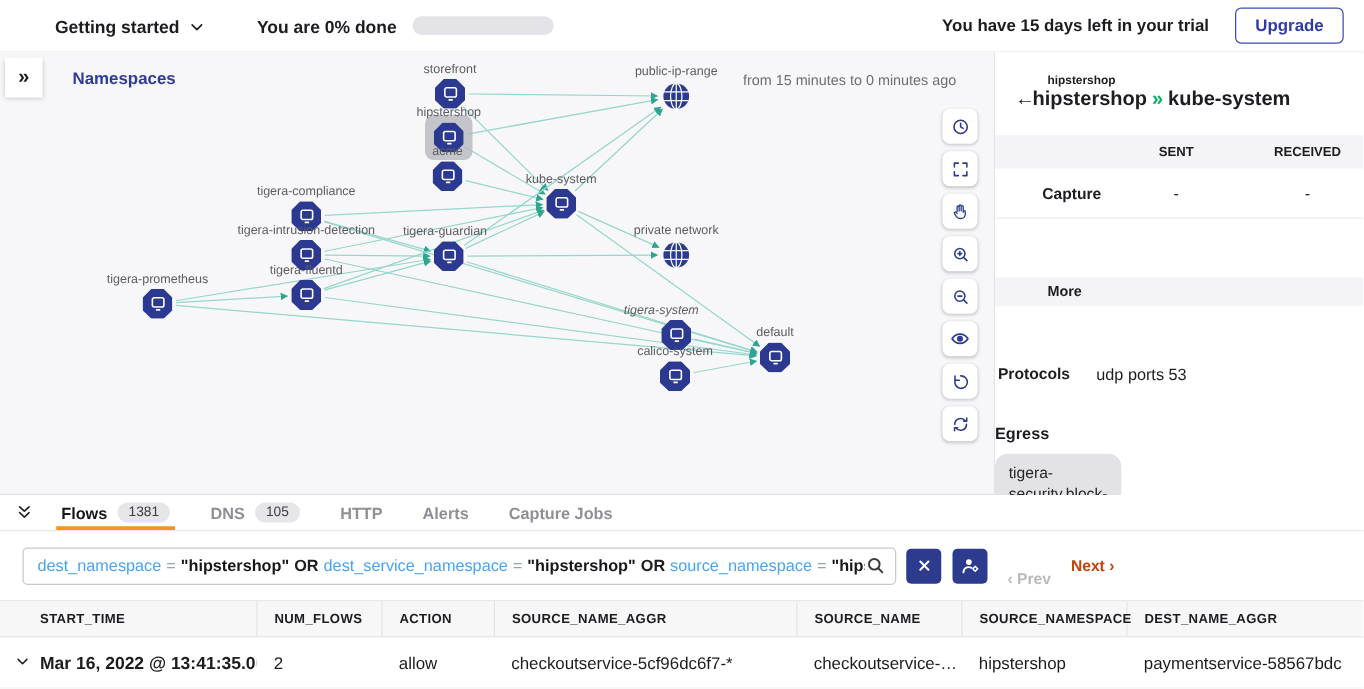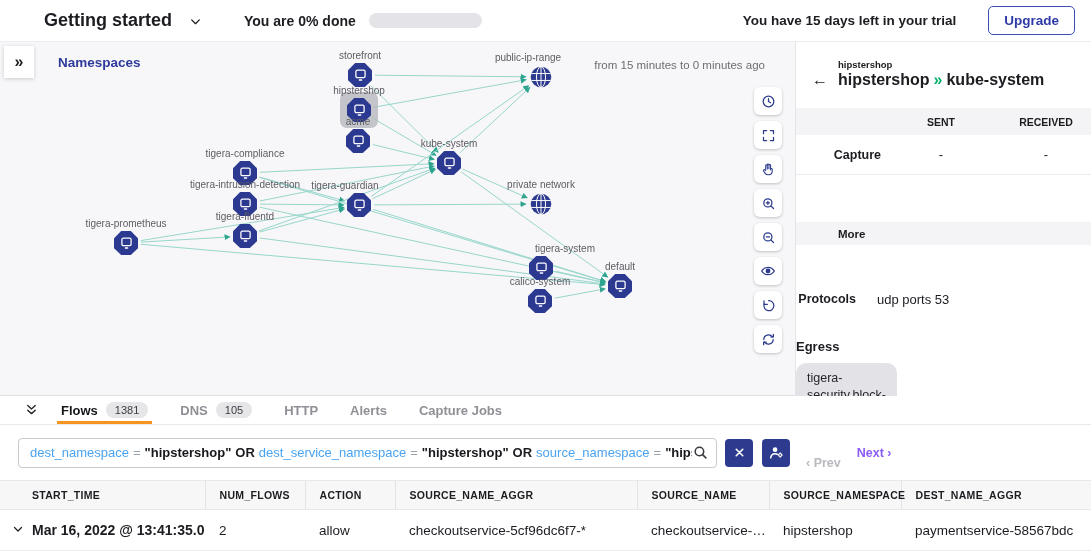--- a/index.html
+++ b/index.html
@@ -3,27 +3,27 @@
 <meta charset="utf-8">
 <style>
   * { margin:0; padding:0; box-sizing:border-box; }
   body { background:#fff; }
   .page { width:1091px; height:551px; position:relative; overflow:hidden;
           font-family:"Liberation Sans", sans-serif; color:#1c1c21; background:#fff; }
 
   
   .topbar { height:42px; display:flex; align-items:center; padding:0 16px 0 44px;
             background:#fff; border-bottom:1px solid #ededef; }
-  .gs { display:flex; align-items:center; gap:17px; font-size:18px; font-weight:700; cursor:pointer; }
+  .gs { display:flex; align-items:center; gap:7px; font-size:14px; font-weight:700; cursor:pointer; }
   .gs svg { margin-top:2px; }
   .plabel { margin-left:42px; font-size:14px; font-weight:700; }
   .pbar { width:113px; height:15px; border-radius:8px; background:#e4e4e8; margin-left:13px; overflow:hidden; }
   .pfill { height:100%; background:#2d3b8e; }
   .spacer { flex:1; }
-  .trial { font-size:13.5px; font-weight:700; margin-right:32px; }
+  .trial { font-size:13.5px; font-weight:700; margin-right:21px; }
   .upgrade { border:1.5px solid #3d4db7; color:#2f3ba8; font-weight:700; font-size:13.5px;
              padding:6px 15px; border-radius:5px; background:#fff; cursor:pointer;
              font-family:"Liberation Sans", sans-serif; }
 
   
   .main { position:absolute; top:42px; left:0; width:1091px; height:354px; display:flex; }
 
   .graph { position:relative; width:795px; height:354px; background:#f7f7f9;
            border-bottom:1px solid #e2e2e5; overflow:hidden; }
   .expand-tab { position:absolute; top:4px; left:4px; width:30px; height:32px; background:#fff;
@@ -45,21 +45,21 @@
 
   .gtoolbar { position:absolute; right:13px; top:45px; display:flex; flex-direction:column; gap:6px; z-index:5; }
   .tbtn { width:28px; height:28px; border-radius:6px; background:#fff; border:none; cursor:pointer;
           box-shadow:0 1px 3px rgba(0,0,0,.22); display:flex; align-items:center; justify-content:center; }
 
   
   .details { width:296px; height:354px; background:#fff; border-left:1px solid #e4e4e7;
              position:relative; overflow:hidden; }
   .mini { position:absolute; top:17px; left:42px; font-size:9.5px; font-weight:700; }
   .back { position:absolute; top:29px; left:16px; font-size:16px; cursor:pointer; }
-  .dtitle { position:absolute; top:29px; left:42px; font-size:16px; font-weight:700; }
+  .dtitle { position:absolute; top:29px; left:30px; font-size:16px; font-weight:700; }
   .dsep { color:#00b368; padding:0 4px; }
   .traffic { position:absolute; top:66px; left:0; right:0; }
   .thead, .trow { display:grid; grid-template-columns:85px 120px 1fr; align-items:center; }
   .thead { background:#f4f4f6; height:27px; font-size:10.5px; font-weight:700; }
   .trow { height:40px; border-bottom:1px solid #ececef; font-size:13px; }
   .tlab { text-align:right; font-weight:700; font-size:12.5px; }
   .tval { text-align:center; }
   .morebar { position:absolute; top:180px; left:0; right:0; height:23px; background:#f4f4f6;
              display:flex; align-items:center; padding-left:42px; font-weight:700; font-size:11.5px; }
   .moresec { position:absolute; top:218px; left:0; right:8px; }
@@ -68,21 +68,21 @@
   .kvval { font-size:13px; }
   .egress { font-weight:700; font-size:13px; margin-bottom:9px; }
   .pills { display:flex; flex-direction:column; gap:8px; align-items:flex-start; }
   .pill { background:#e3e3e7; border-radius:10px; padding:7px 11px; font-size:12.5px;
           color:#26262b; line-height:1.35; }
   .pill.wide { max-width:192px; }
 
   
   .bottom { position:absolute; top:396px; left:0; width:1091px; bottom:0; background:#fff; }
   .tabbar { height:29px; border-bottom:1px solid #e9e9eb; display:flex; align-items:stretch;
-            padding-left:24px; background:#fff; }
+            padding-left:12px; background:#fff; }
   .collapse { align-self:center; margin-right:22px; display:flex; cursor:pointer; }
   .tab { display:flex; align-items:center; gap:8px; margin-right:32px; font-size:13px;
          font-weight:700; color:#8f8f96; position:relative; cursor:pointer; }
   .tab.active { color:#17171b; }
   .tab.active::after { content:''; position:absolute; left:-4px; right:-4px; bottom:0;
                        height:3px; background:#f7941d; }
   .badge { background:#e6e6e9; border-radius:10px; padding:2px 9px; font-size:11px;
            font-weight:400; color:#3c3c42; }
 
   .filterrow { height:55px; display:flex; align-items:center; padding:0 16px 0 18px; }
@@ -90,21 +90,21 @@
            display:flex; align-items:center; padding:0 7px 0 11px; font-size:13px; }
   .qtext { flex:1; overflow:hidden; white-space:nowrap; }
   .qf { color:#4aa3f0; } .qo { color:#98a0a8; padding:0 4px; }
   .qv { font-weight:700; color:#17171b; } .qb { font-weight:600; padding:0 4px; }
   .sqbtn { width:28px; height:28px; border-radius:4px; background:#2d3b8e; border:none;
            display:flex; align-items:center; justify-content:center; cursor:pointer; }
   .xbtn { margin-left:8px; } .pbtn { margin-left:9px; }
   .showing { margin-left:auto; font-weight:700; font-size:13px; }
   .pager { display:flex; gap:16px; margin-left:16px; font-size:12.5px; align-items:center; }
   .prev { color:#b9b9bf; font-weight:600; cursor:default;margin-top:20px; }
-  .next { color:#8b5cf6; font-weight:700; cursor:pointer; }
+  .next { color:#c2410c; font-weight:700; cursor:pointer; }
 
   table.ftable { width:1091px; border-collapse:collapse; table-layout:fixed; }
   .ftable th { height:29px; background:#f7f7f8; border-top:1px solid #e8e8ea;
                border-bottom:1px solid #e8e8ea; font-size:10.5px; letter-spacing:.3px;
                text-align:left; padding-left:14px; border-left:1px solid #e3e3e6; }
   .ftable th.nb { border-left:none; }
   .ftable th.stcol { padding-left:4px; }
   .ftable td { height:41px; border-bottom:1px solid #ececee; font-size:13.5px;
                padding-left:14px; overflow:hidden; white-space:nowrap; }
   .ftable td.chev { padding-left:12px; }
@@ -172,21 +172,21 @@
           <div class="gnode" style="left: 348px; top: 21px;">
             <div class="shape">
               <span style="display:flex">
                 <svg width="17" height="17" viewBox="0 0 24 24">
                   <rect x="5.5" y="4.5" width="13" height="10.5" rx="2" fill="none" stroke="#fff" stroke-width="1.8"></rect>
                   <rect x="9.5" y="17.3" width="5" height="2" rx="0.6" fill="#fff"></rect>
                 </svg>
               </span>
             </div>
           </div>
-          <div class="glabel" style="left: 528px; top: 10px;">public-ip-range</div>
+          <div class="glabel" style="left: 541px; top: 10px;">public-ip-range</div>
           <div class="gnode network" style="left: 529px; top: 23px;">
             <div class="shape">
               <span style="display:flex">
                 <svg width="26" height="26" viewBox="0 0 24 24">
                   <circle cx="12" cy="12" r="9.5" fill="#2d3b8e"></circle>
                   <g stroke="#fff" stroke-width="0.9" fill="none">
                     <ellipse cx="12" cy="12" rx="4.2" ry="9.5"></ellipse>
                     <path d="M3 8.8h18M3 15.2h18M12 2.5v21.5"></path>
                   </g>
                 </svg>
@@ -242,21 +242,21 @@
           <div class="gnode" style="left: 233px; top: 150px;">
             <div class="shape">
               <span style="display:flex">
                 <svg width="17" height="17" viewBox="0 0 24 24">
                   <rect x="5.5" y="4.5" width="13" height="10.5" rx="2" fill="none" stroke="#fff" stroke-width="1.8"></rect>
                   <rect x="9.5" y="17.3" width="5" height="2" rx="0.6" fill="#fff"></rect>
                 </svg>
               </span>
             </div>
           </div>
-          <div class="glabel" style="left: 345px; top: 138px;">tigera-guardian</div>
+          <div class="glabel" style="left: 356px; top: 138px;">tigera-guardian</div>
           <div class="gnode" style="left: 347px; top: 151px;">
             <div class="shape">
               <span style="display:flex">
                 <svg width="17" height="17" viewBox="0 0 24 24">
                   <rect x="5.5" y="4.5" width="13" height="10.5" rx="2" fill="none" stroke="#fff" stroke-width="1.8"></rect>
                   <rect x="9.5" y="17.3" width="5" height="2" rx="0.6" fill="#fff"></rect>
                 </svg>
               </span>
             </div>
           </div>
@@ -289,21 +289,21 @@
           <div class="gnode" style="left: 114px; top: 189px;">
             <div class="shape">
               <span style="display:flex">
                 <svg width="17" height="17" viewBox="0 0 24 24">
                   <rect x="5.5" y="4.5" width="13" height="10.5" rx="2" fill="none" stroke="#fff" stroke-width="1.8"></rect>
                   <rect x="9.5" y="17.3" width="5" height="2" rx="0.6" fill="#fff"></rect>
                 </svg>
               </span>
             </div>
           </div>
-          <div class="glabel" style="left: 565px; top: 201px;">tigera-system</div>
+          <div class="glabel" style="left: 529px; top: 201px; font-style: italic;">tigera-system</div>
           <div class="gnode" style="left: 529px; top: 214px;">
             <div class="shape">
               <span style="display:flex">
                 <svg width="17" height="17" viewBox="0 0 24 24">
                   <rect x="5.5" y="4.5" width="13" height="10.5" rx="2" fill="none" stroke="#fff" stroke-width="1.8"></rect>
                   <rect x="9.5" y="17.3" width="5" height="2" rx="0.6" fill="#fff"></rect>
                 </svg>
               </span>
             </div>
           </div>

